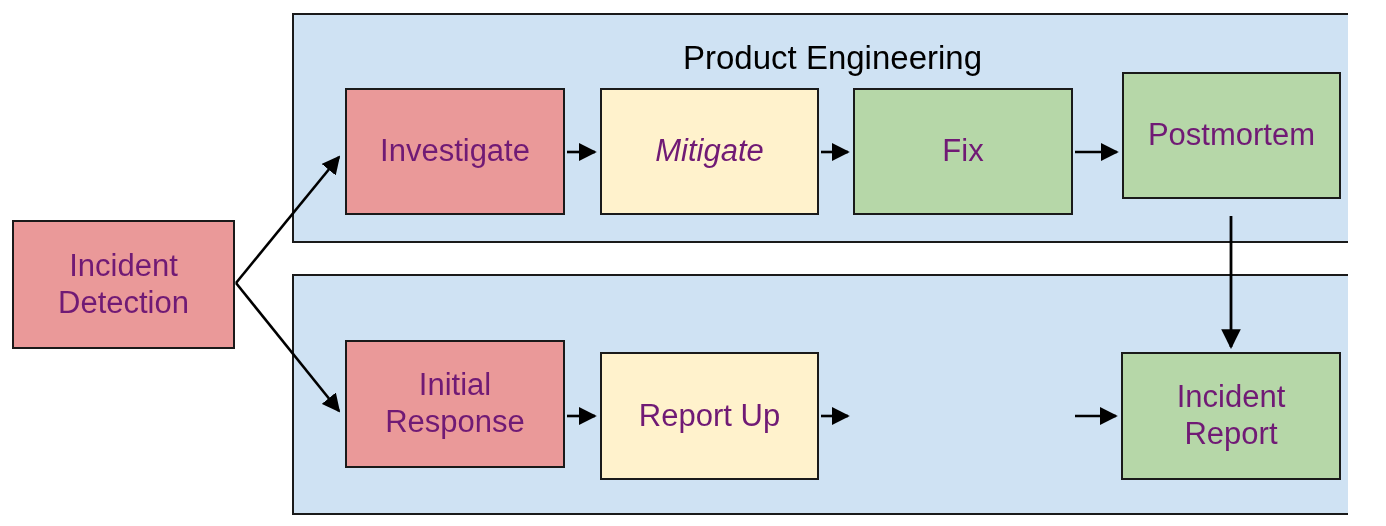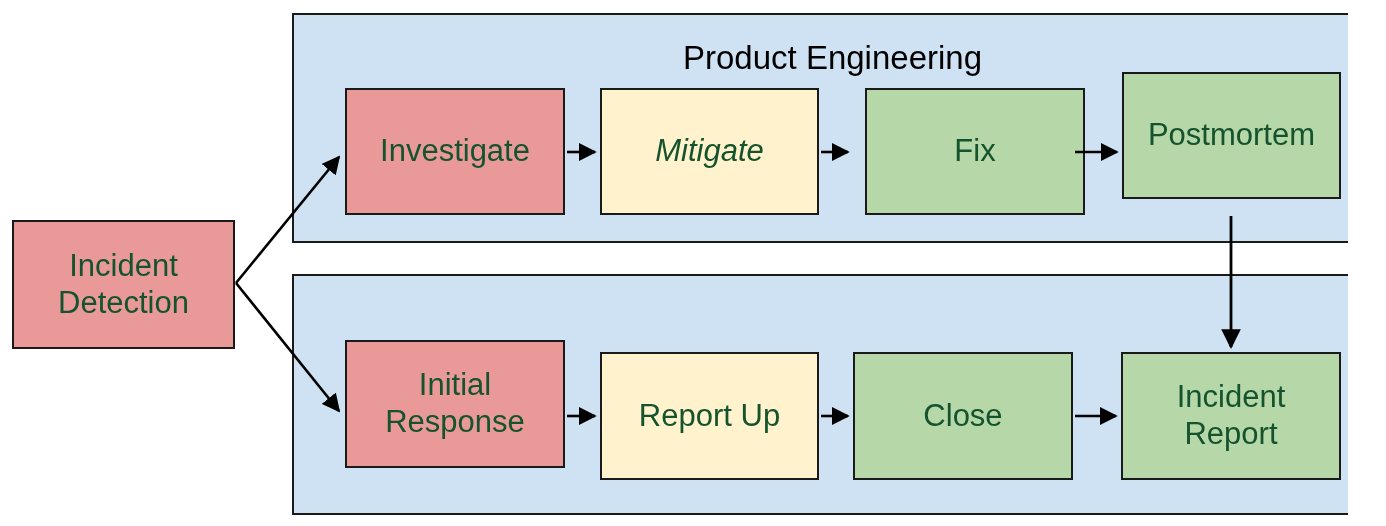--- a/index.html
+++ b/index.html
@@ -33,21 +33,21 @@
   }
   .node {
     position: absolute;
     border: 2px solid #1a1a1a;
     box-sizing: border-box;
     display: flex;
     align-items: center;
     justify-content: center;
     text-align: center;
     font-size: 31px;
-    color: #14532d;
+    color: #701a75;
     line-height: 1.18;
     white-space: pre-line;
   }
   .node.red    { background: #ea9999; }
   .node.yellow { background: #fff2cc; }
   .node.green  { background: #b6d7a8; }
   #edges {
     position: absolute;
     left: 0;
     top: 0;
@@ -67,27 +67,26 @@
 
   <div class="lane" style="left:292px; top:274px; width:1081px; height:241px;">
     
   </div>
 
   <div class="node red" style="left:12px; top:220px; width:223px; height:129px;">Incident
 Detection</div>
 
   <div class="node red" style="left:345px; top:88px; width:220px; height:127px;">Investigate</div>
   <div class="node yellow" style="left:600px; top:88px; width:219px; height:127px;font-style:italic;">Mitigate</div>
-  <div class="node green" style="left:853px; top:88px; width:220px; height:127px;margin-left:12px;">Fix</div>
+  <div class="node green" style="left:853px; top:88px; width:220px; height:127px;">Fix</div>
   <div class="node green" style="left:1122px; top:72px; width:219px; height:127px;text-align:center;">Postmortem</div>
 
   <div class="node red" style="left:345px; top:340px; width:220px; height:128px;">Initial
 Response</div>
   <div class="node yellow" style="left:600px; top:352px; width:219px; height:128px;">Report Up</div>
-  <div class="node green" style="left:853px; top:352px; width:220px; height:128px;">Close</div>
   <div class="node green" style="left:1121px; top:352px; width:220px; height:128px;">Incident
 Report</div>
 
   <svg id="edges" viewBox="0 0 1386 526" xmlns="http://www.w3.org/2000/svg">
     <defs>
       <marker id="ah" viewBox="0 0 10 10" refX="9" refY="5" markerWidth="7" markerHeight="7" orient="auto-start-reverse">
         <path d="M 0 0 L 10 5 L 0 10 z" fill="#000000"></path>
       </marker>
     </defs>
 

